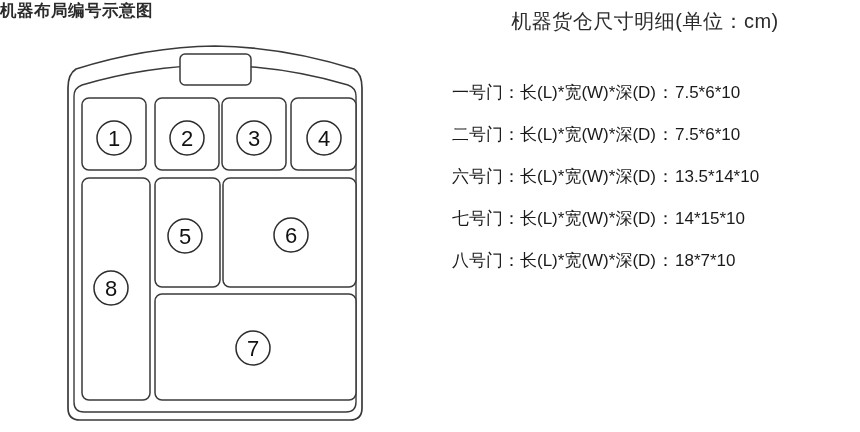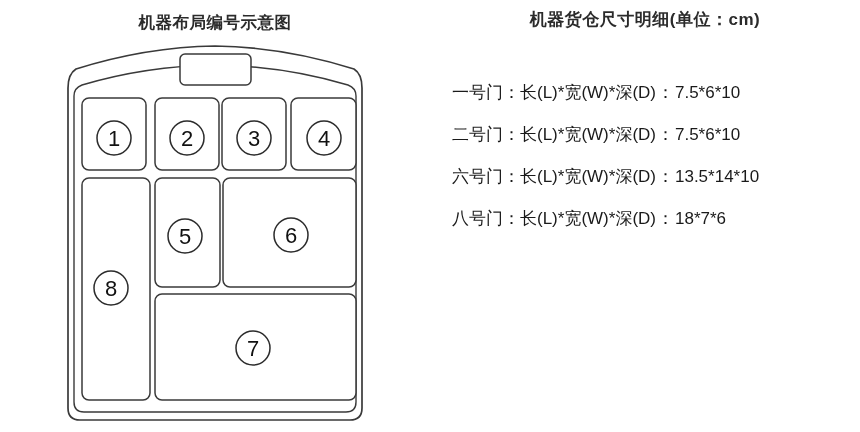--- a/index.html
+++ b/index.html
@@ -21,23 +21,22 @@
   #left-panel {
     position: absolute;
     left: 0;
     top: 0;
     width: 430px;
     height: 432px;
   }
   #left-title {
     position: absolute;
     left: 0;
-    top: 12px;
+    top: 0;
     width: 430px;
-    text-align: center;
     font-size: 16.5px;
     font-weight: 700;
     letter-spacing: 0.5px;
     color: #2b2b2b;
   }
   #machine-svg {
     position: absolute;
     left: 0;
     top: 0;
   }
@@ -49,22 +48,22 @@
     top: 0;
     width: 430px;
     height: 432px;
   }
   #right-title {
     position: absolute;
     left: 0;
     top: 8px;
     width: 430px;
     text-align: center;
-    font-size: 17px;
-    font-weight: 700;
+    font-size: 20px;
+    font-weight: 400;
     letter-spacing: 0.5px;
     color: #2b2b2b;
   }
   #spec-list {
     position: absolute;
     left: 22px;
     top: 72px;
     width: 408px;
   }
   .spec-line {
@@ -175,19 +174,22 @@
       <span>二号门：</span><span>长(L)*宽(W)*深(D)</span><span class="sep">：</span><span>7.5*6*10</span>
     </div>
 
 
 
 
     <div class="spec-line">
       <span>六号门：</span><span>长(L)*宽(W)*深(D)</span><span class="sep">：</span><span>13.5*14*10</span>
     </div>
 
+    <div class="spec-line">
+      <span>七号门：</span><span>长(L)*宽(W)*深(D)</span><span class="sep">：</span><span>14*15*10</span>
+    </div>
 
     <div class="spec-line">
-      <span>八号门：</span><span>长(L)*宽(W)*深(D)</span><span class="sep">：</span><span>18*7*6</span>
+      <span>八号门：</span><span>长(L)*宽(W)*深(D)</span><span class="sep">：</span><span>18*7*10</span>
     </div>
 
   </div>
 </div>
 
 </body></html>

